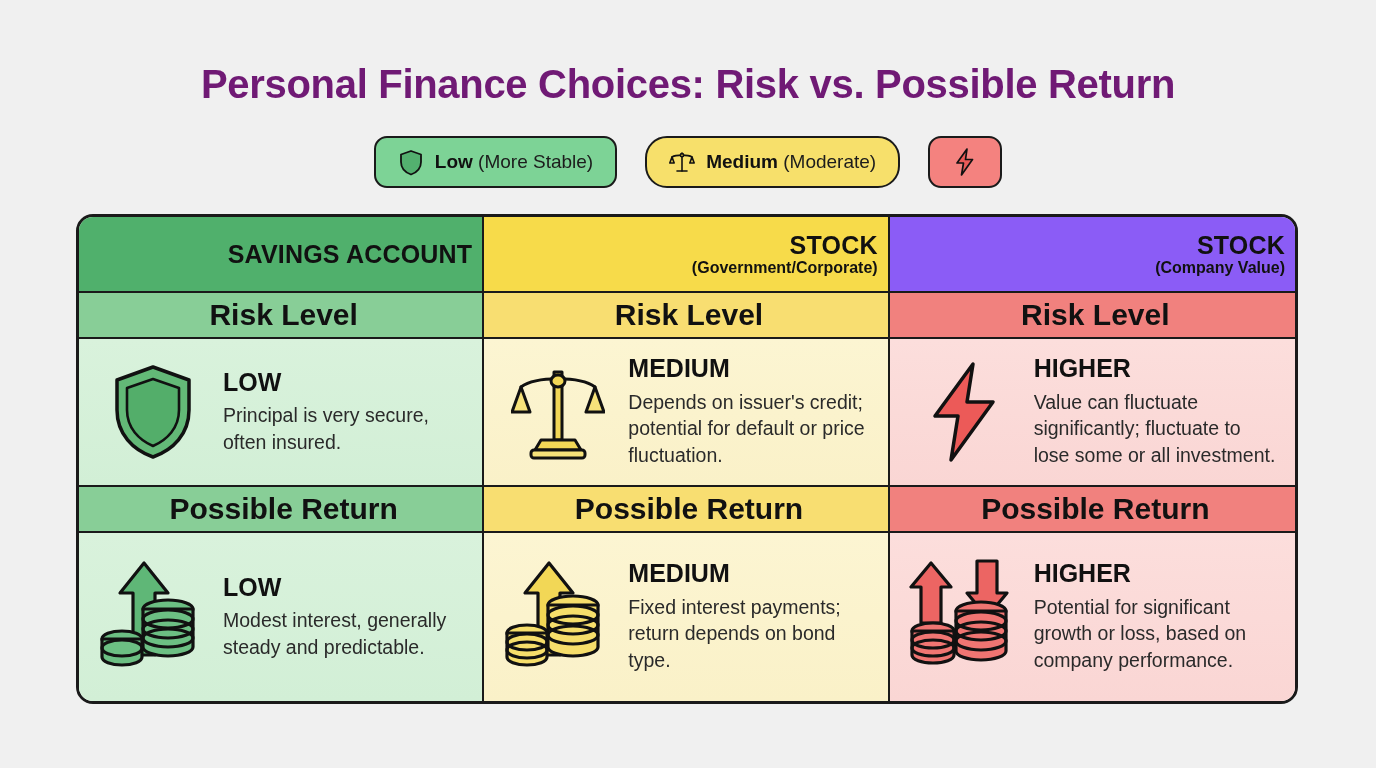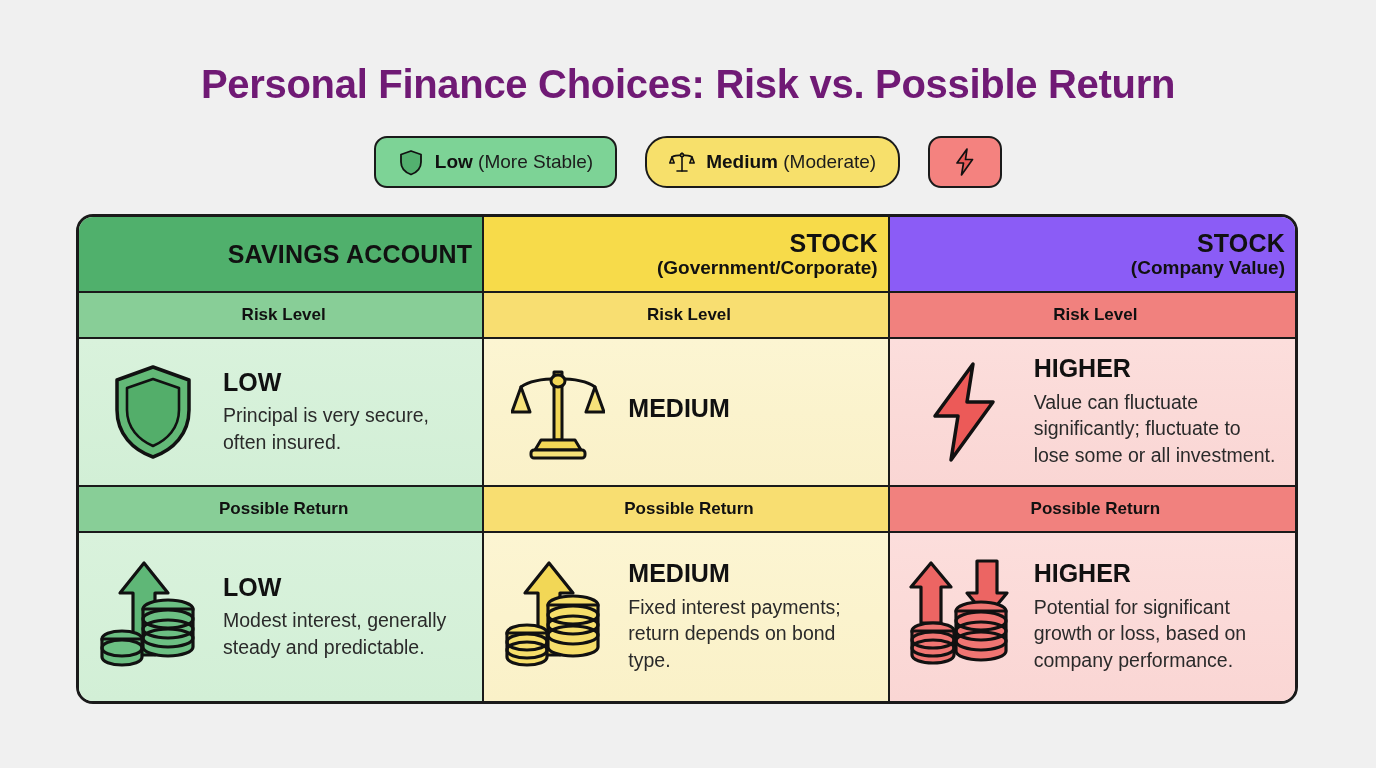--- a/index.html
+++ b/index.html
@@ -114,34 +114,34 @@
     line-height: 1.12;
     padding: 0 10px;
   }
   .header-cell .h-main {
     font-size: 25px;
     font-weight: bold;
     letter-spacing: 0.2px;
     color: #111;
   }
   .header-cell .h-sub {
-    font-size: 19px;
+    font-size: 16px;
     font-weight: bold;
     color: #111;
   }
   .hdr-green  { background: #50B06C; }
   .hdr-yellow { background: #F7DB4A; }
   .hdr-red    { background: #8b5cf6; }
 
   
   .subhead-cell {
     display: flex;
     align-items: center;
     justify-content: center;
-    font-size: 17px;
+    font-size: 30px;
     font-weight: bold;
     color: #111;
     padding-left: 6px;
   }
   .sub-green  { background: #88CE97; }
   .sub-yellow { background: #F8DE71; }
   .sub-red    { background: #F1817E; }
 
   
   .body-cell {
@@ -269,20 +269,21 @@
             <path d="M10 25 L1 50 H19 Z" fill="#F6E27A"></path>
             <path d="M84 25 L75 50 H93 Z" fill="#F6E27A"></path>
             <ellipse cx="47" cy="19" rx="7" ry="6" fill="#F2D756"></ellipse>
             <path d="M30 78 H64 L70 88 H24 Z" fill="#F2D756"></path>
             <rect x="20" y="88" width="54" height="8" rx="3" fill="#F6E27A"></rect>
           </g>
         </svg>
       </span>
       <span class="cell-text">
         <div class="cell-level">MEDIUM</div>
+        <div class="cell-desc">Depends on issuer's credit; potential for default or price fluctuation.</div>
       </span>
     </div>
 
     <div class="cell body-cell bd-red">
       <span class="cell-icon">
         <svg width="74" height="104" viewBox="0 0 74 104">
           <path d="M46 4 L8 56 H31 L24 100 L66 42 H40 Z" fill="#EC5A58" stroke="#111" stroke-width="3.5" stroke-linejoin="round"></path>
         </svg>
       </span>
       <span class="cell-text">

